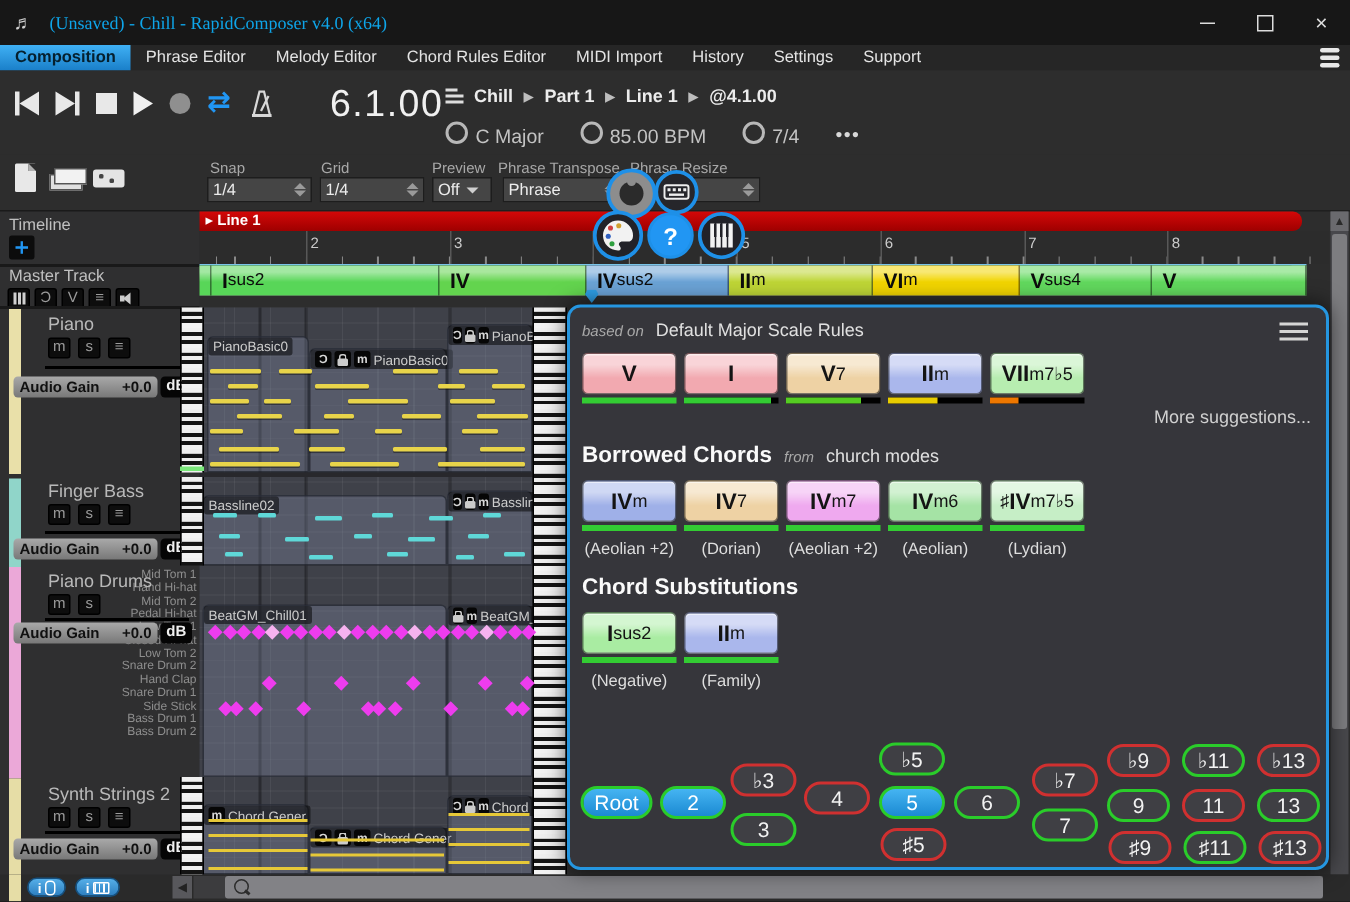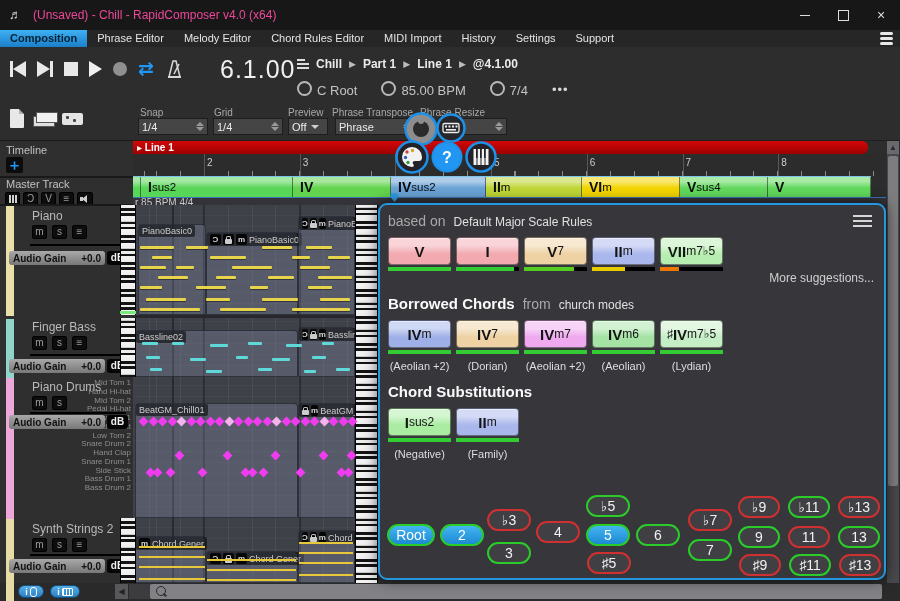--- a/index.html
+++ b/index.html
@@ -2,21 +2,21 @@
 <html><head>
 <meta charset="utf-8">
 <style>
   html,body{margin:0;padding:0;background:#111;}
   #root{position:relative;width:900px;height:601px;overflow:hidden;background:#2d2d2d;
         font-family:"Liberation Sans","DejaVu Sans",sans-serif;color:#ddd;-webkit-font-smoothing:antialiased;}
   .abs{position:absolute;}
   
   .titlebar{position:absolute;left:0;top:0;width:900px;height:30px;background:#171717;display:flex;align-items:center;}
   .app-logo{width:16px;height:14px;margin:0 8px 0 9px;color:#cfcfcf;font-size:13px;line-height:14px;}
-  .win-title{font-size:12px;color:#ec4899;}
+  .win-title{font-size:12px;color:#0ea5e9;font-family:Liberation Serif, serif;}
   .win-controls{margin-left:auto;display:flex;height:30px;}
   .wc{width:38px;height:30px;display:flex;align-items:center;justify-content:center;color:#ddd;}
   .wc-min-glyph{width:10px;height:1px;background:#ddd;}
   .wc-max-glyph{width:9px;height:9px;border:1px solid #ddd;}
   .wc-close-glyph{font-size:14px;line-height:14px;}
   
   .menubar{position:absolute;left:0;top:30px;width:900px;height:17px;background:#262626;display:flex;align-items:stretch;}
   .menu-item{padding:2px 10px 0 10px;font-size:11px;color:#e4e4e4;}
   .menu-item.active{background:linear-gradient(180deg,#3fb0f4,#1a7fc9);color:#05202f;font-weight:bold;}
   .menu-disc{margin-left:auto;margin-right:7px;display:flex;flex-direction:column;justify-content:center;gap:2px;}
@@ -109,21 +109,21 @@
   .keyscol{position:absolute;background:
      repeating-linear-gradient(180deg,#efefef 0 2.5px,#c9c9c9 2.5px 3px,#141414 3px 5.5px,#ededed 5.5px 8px,#141414 8px 10.5px,#f2f2f2 10.5px 13.5px);
      border-left:1px solid #000;border-right:1px solid #000;box-sizing:border-box;}
   .greenkey{position:absolute;background:#7ae87a;}
   
   .circ{position:absolute;border-radius:50%;z-index:60;}
   
   .panel{position:absolute;left:378px;top:203px;width:508px;height:377px;background:#36363b;border:2px solid #2596e0;border-radius:9px;box-sizing:border-box;z-index:50;box-shadow:0 0 14px rgba(0,0,0,.65);}
   .p-sec{position:absolute;left:8px;right:8px;}
   .p-title{font-size:16px;font-weight:bold;color:#fafafa;display:flex;align-items:baseline;gap:8px;}
-  .p-sub{font-size:14px;font-weight:normal;color:#a9a9a9;}
+  .p-sub{font-size:10px;font-weight:normal;color:#a9a9a9;font-style:italic;}
   .p-val{font-size:12px;font-weight:normal;color:#e0e0e0;}
   .burger{position:absolute;right:12px;top:10px;display:flex;flex-direction:column;gap:3px;}
   .burger i{width:19px;height:2px;background:#d5d5d5;}
   .chordbtn-row{display:flex;gap:5px;}
   .chordbtn{width:63px;}
   .cb-face{height:26px;border-radius:4px;border:1px solid rgba(0,0,0,.5);display:flex;align-items:center;justify-content:center;color:#141414;box-shadow:inset 0 1px 0 rgba(255,255,255,.55);}
   .cb-face b{font-size:15px;}
   .cb-face span{font-size:12px;}
   .cb-bar{height:4px;margin-top:2px;background:#000;}
   .cb-bar i{display:block;height:4px;}
@@ -222,21 +222,21 @@
         </span>
     <div>Chill</div>
         <div class="sep">▶</div>
         <div>Part 1</div>
         <div class="sep">▶</div>
         <div>Line 1</div>
         <div class="sep">▶</div>
         <div>@4.1.00</div>
       </div>
     <div class="t-row2">
-      <span><span class="radio"></span><span>C Root</span></span>
+      <span><span class="radio"></span><span>C Major</span></span>
       <span><span class="radio"></span><span>85.00 BPM</span></span>
       <span><span class="radio"></span><span>7/4</span></span>
       <span class="moredots">•••</span>
     </div>
   </div>
 
   <div class="toolbar">
     <div class="fi-page"></div>
     <div class="fi-stack">
         <i></i>
@@ -426,21 +426,20 @@
       </div>
       <div class="chordseg" style="width: 88px; background: linear-gradient(rgba(255, 255, 255, 0.45) 0px, rgba(255, 255, 255, 0.45) 22%, rgba(255, 255, 255, 0) 55%), rgb(98, 217, 94);">
         <b>V</b>
         <span>sus4</span>
       </div>
       <div class="chordseg" style="width: 103px; background: linear-gradient(rgba(255, 255, 255, 0.45) 0px, rgba(255, 255, 255, 0.45) 22%, rgba(255, 255, 255, 0) 55%), rgb(98, 217, 94);">
         <b>V</b>
         <span></span>
       </div>
     </div>
-  <div class="inforow">r  85 BPM  4/4</div>
   <div class="bluemark"></div>
   <div id="lanes">
       <div class="lane" style="top: 205px; height: 110px;"></div>
       <div class="lane" style="top: 318px; height: 59px;"></div>
       <div class="lane" style="top: 377px; height: 141px;"></div>
       <div class="lane" style="top: 518px; height: 65px;"></div>
       <div class="lane-gap" style="top: 315px; height: 3px;"></div>
       <div class="lane-gap" style="top: 196px; height: 0px;"></div>
       <div class="phrase" style="left: 138px; top: 224px; width: 68px; height: 91px;"></div>
       <div class="chip" style="left: 139px; top: 225px; max-width: 215px; overflow: hidden;">

